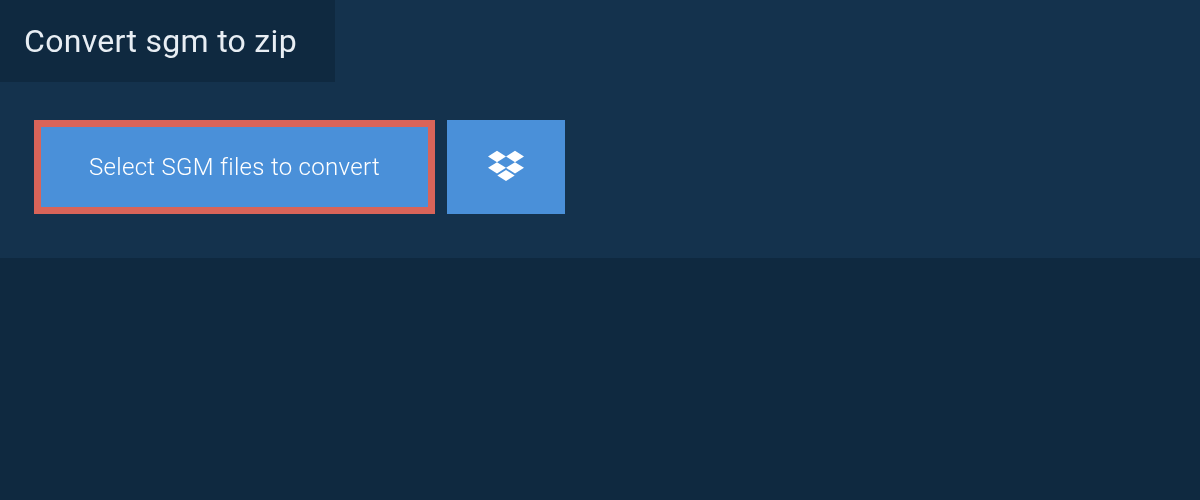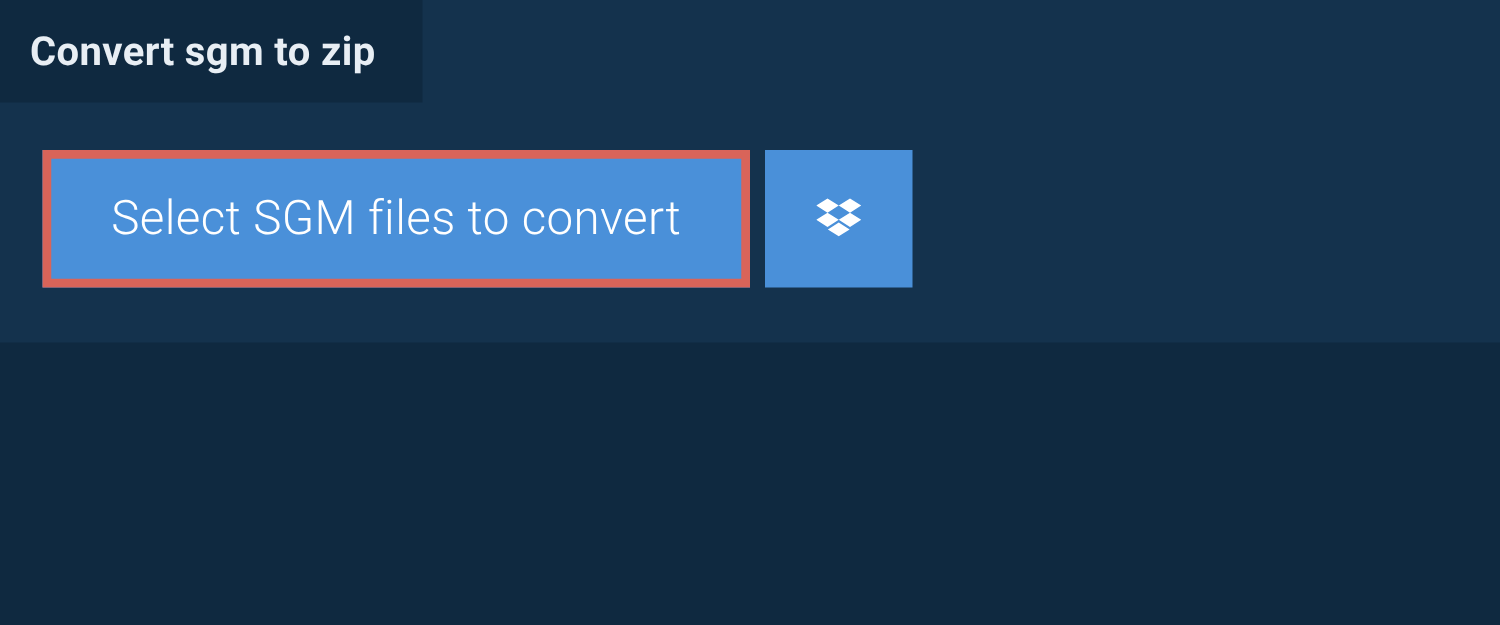--- a/index.html
+++ b/index.html
@@ -17,35 +17,35 @@
     .panel {
       background: #14324d;
       width: 100%;
       padding-bottom: 44px;
     }
     .tab {
       display: inline-block;
       background: #0f2940;
       color: #e8eef4;
       font-size: 32px;
-      font-weight: 700;
+      font-weight: 400;
       padding: 22px 38px 22px 24px;
       letter-spacing: 0.3px;
     }
     .actions-row {
       display: flex;
       align-items: stretch;
       gap: 12px;
       padding: 38px 0 0 34px;
     }
     .select-btn {
       background: #4a90d9;
       border: 7px solid #d96459;
       color: #ffffff;
-      font-size: 38px;
+      font-size: 24px;
       font-weight: 300;
       padding: 26px 48px;
       cursor: pointer;
       display: flex;
       align-items: center;
       justify-content: center;
       letter-spacing: 0.3px;
     }
     .dropbox-btn {
       background: #4a90d9;

